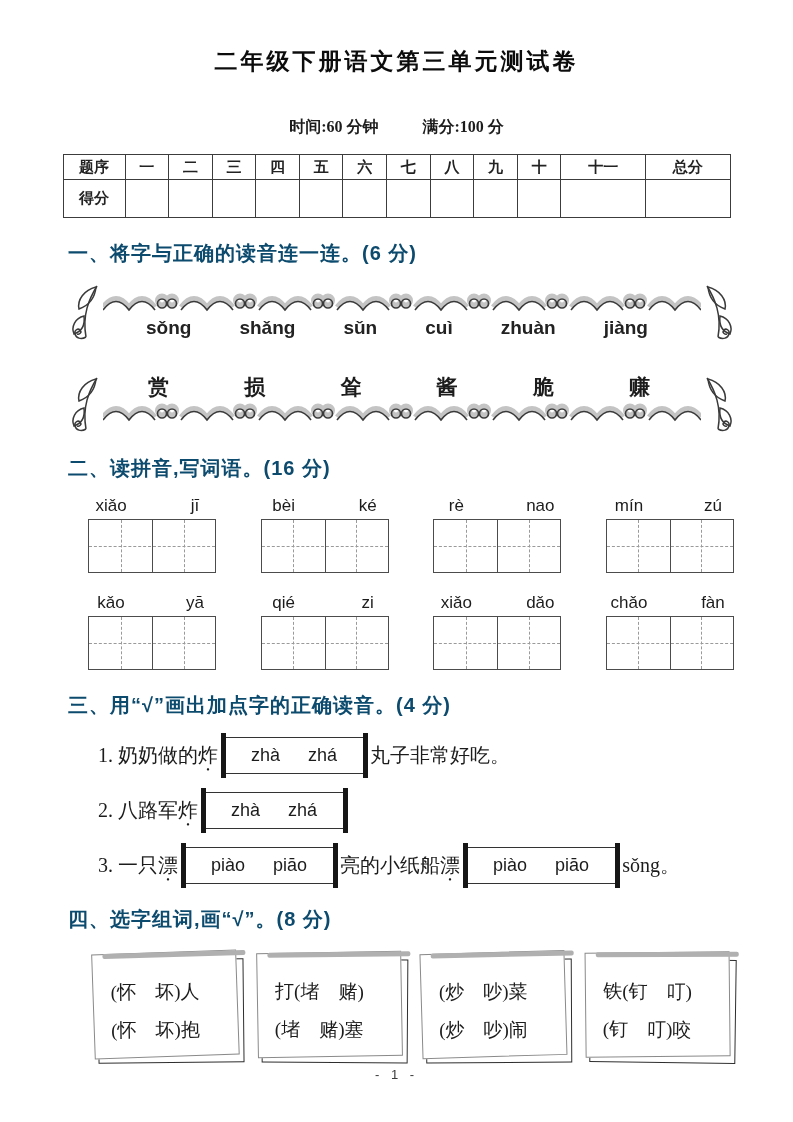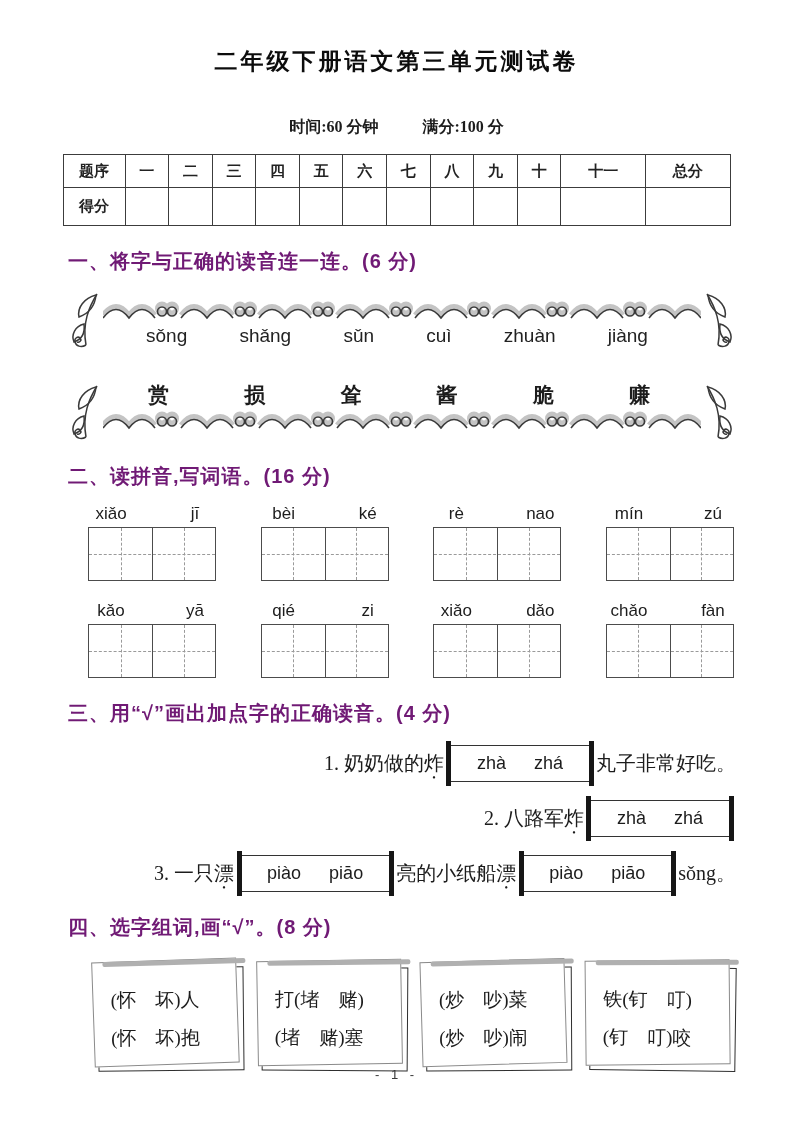--- a/index.html
+++ b/index.html
@@ -21,63 +21,63 @@
   .meta span { margin:0 20px; }
   
   table.score {
     width:668px; margin:16px auto 0; border-collapse:collapse;
     font-family:"Liberation Serif", serif;
   }
   table.score td {
     border:1.5px solid #3c3c3c; text-align:center;
     font-size:15px; font-weight:700; color:#222;
   }
-  table.score tr.hdr td { height:33px; }
+  table.score tr.hdr td { height:25px; }
   table.score tr.blank td { height:38px; }
   table.score td.first { width:62px; }
   
   .content { padding:0 57px 0 68px; }
-  .s-heading { margin-top:22px; font-size:20px; font-weight:800; color:#701a75; letter-spacing:1px; }
+  .s-heading { margin-top:22px; font-size:20px; font-weight:800; color:#0c4a6e; letter-spacing:1px; }
   
   .band { margin-top:16px; }
   .band-row { display:flex; justify-content:center; }
   .band-row.top-align { align-items:flex-start; }
   .band-row.bottom-align { align-items:flex-end; }
   .wave-svg { flex:0 0 auto; }
   .top-align .wave-svg { margin-top:5px; }
   .bottom-align .wave-svg { margin-bottom:5px; }
   .leaf-svg { flex:0 0 auto; }
   .leaf-right { transform:scaleX(-1); }
   .wave-shadow { stroke:#c4c4c4; stroke-width:5; fill:none; transform:translateY(-3px); }
   .wave-main   { stroke:#3a3a3a; stroke-width:1.6; fill:none; }
   .leaf-stroke { stroke:#3a3a3a; stroke-width:1.5; fill:none; }
   .pinyin-row {
     display:flex; justify-content:space-between; padding:0 88px 0 78px;
-    margin-top:-24px; font-size:19px; color:#222;
+    margin-top:-24px; font-size:19px; color:#222;font-weight:bold;
   }
   .chars-row {
     display:flex; justify-content:space-between; padding:0 86px 0 80px;
     margin-bottom:-26px; position:relative; z-index:1;
     font-size:21px; font-family:"Liberation Serif", serif; font-weight:700;
   }
   
   .words-row { display:flex; justify-content:space-between; margin:14px 0 8px 20px; }
   .word { width:130px; }
   .word-pinyin { display:flex; font-size:17px; margin-bottom:3px;gap:38px; }
   .word-pinyin span { width:50%; text-align:center; }
   .grid { position:relative; width:128px; height:54px; border:1.6px solid #4c4c4c; background:#fff; }
   .gl { position:absolute; }
   .gl.vmid { left:50%; top:0; bottom:0; border-left:1.5px solid #4c4c4c; }
   .gl.vq1  { left:25%; top:0; bottom:0; border-left:1px dashed #9a9a9a; }
   .gl.vq3  { left:75%; top:0; bottom:0; border-left:1px dashed #9a9a9a; }
   .gl.hmid { top:50%; left:0; right:0; border-top:1px dashed #9a9a9a; }
   
   .sline {
     display:flex; align-items:center; margin:18px 0 18px 30px;
-    font-size:20px; font-family:"Liberation Serif", serif; white-space:nowrap;justify-content:flex-end;
+    font-size:20px; font-family:"Liberation Serif", serif; white-space:nowrap;
   }
   .dotchar { position:relative; display:inline-block; }
   .dotchar::after {
     content:"•"; position:absolute; left:50%; bottom:-0.62em;
     transform:translateX(-50%); font-size:0.5em;
   }
   .choice {
     position:relative; display:inline-flex; gap:28px; align-items:center;
     padding:7px 28px; margin:0 4px; border:1.6px solid #333; background:#fff;
     font-family:"Liberation Sans", sans-serif; font-size:18px;

